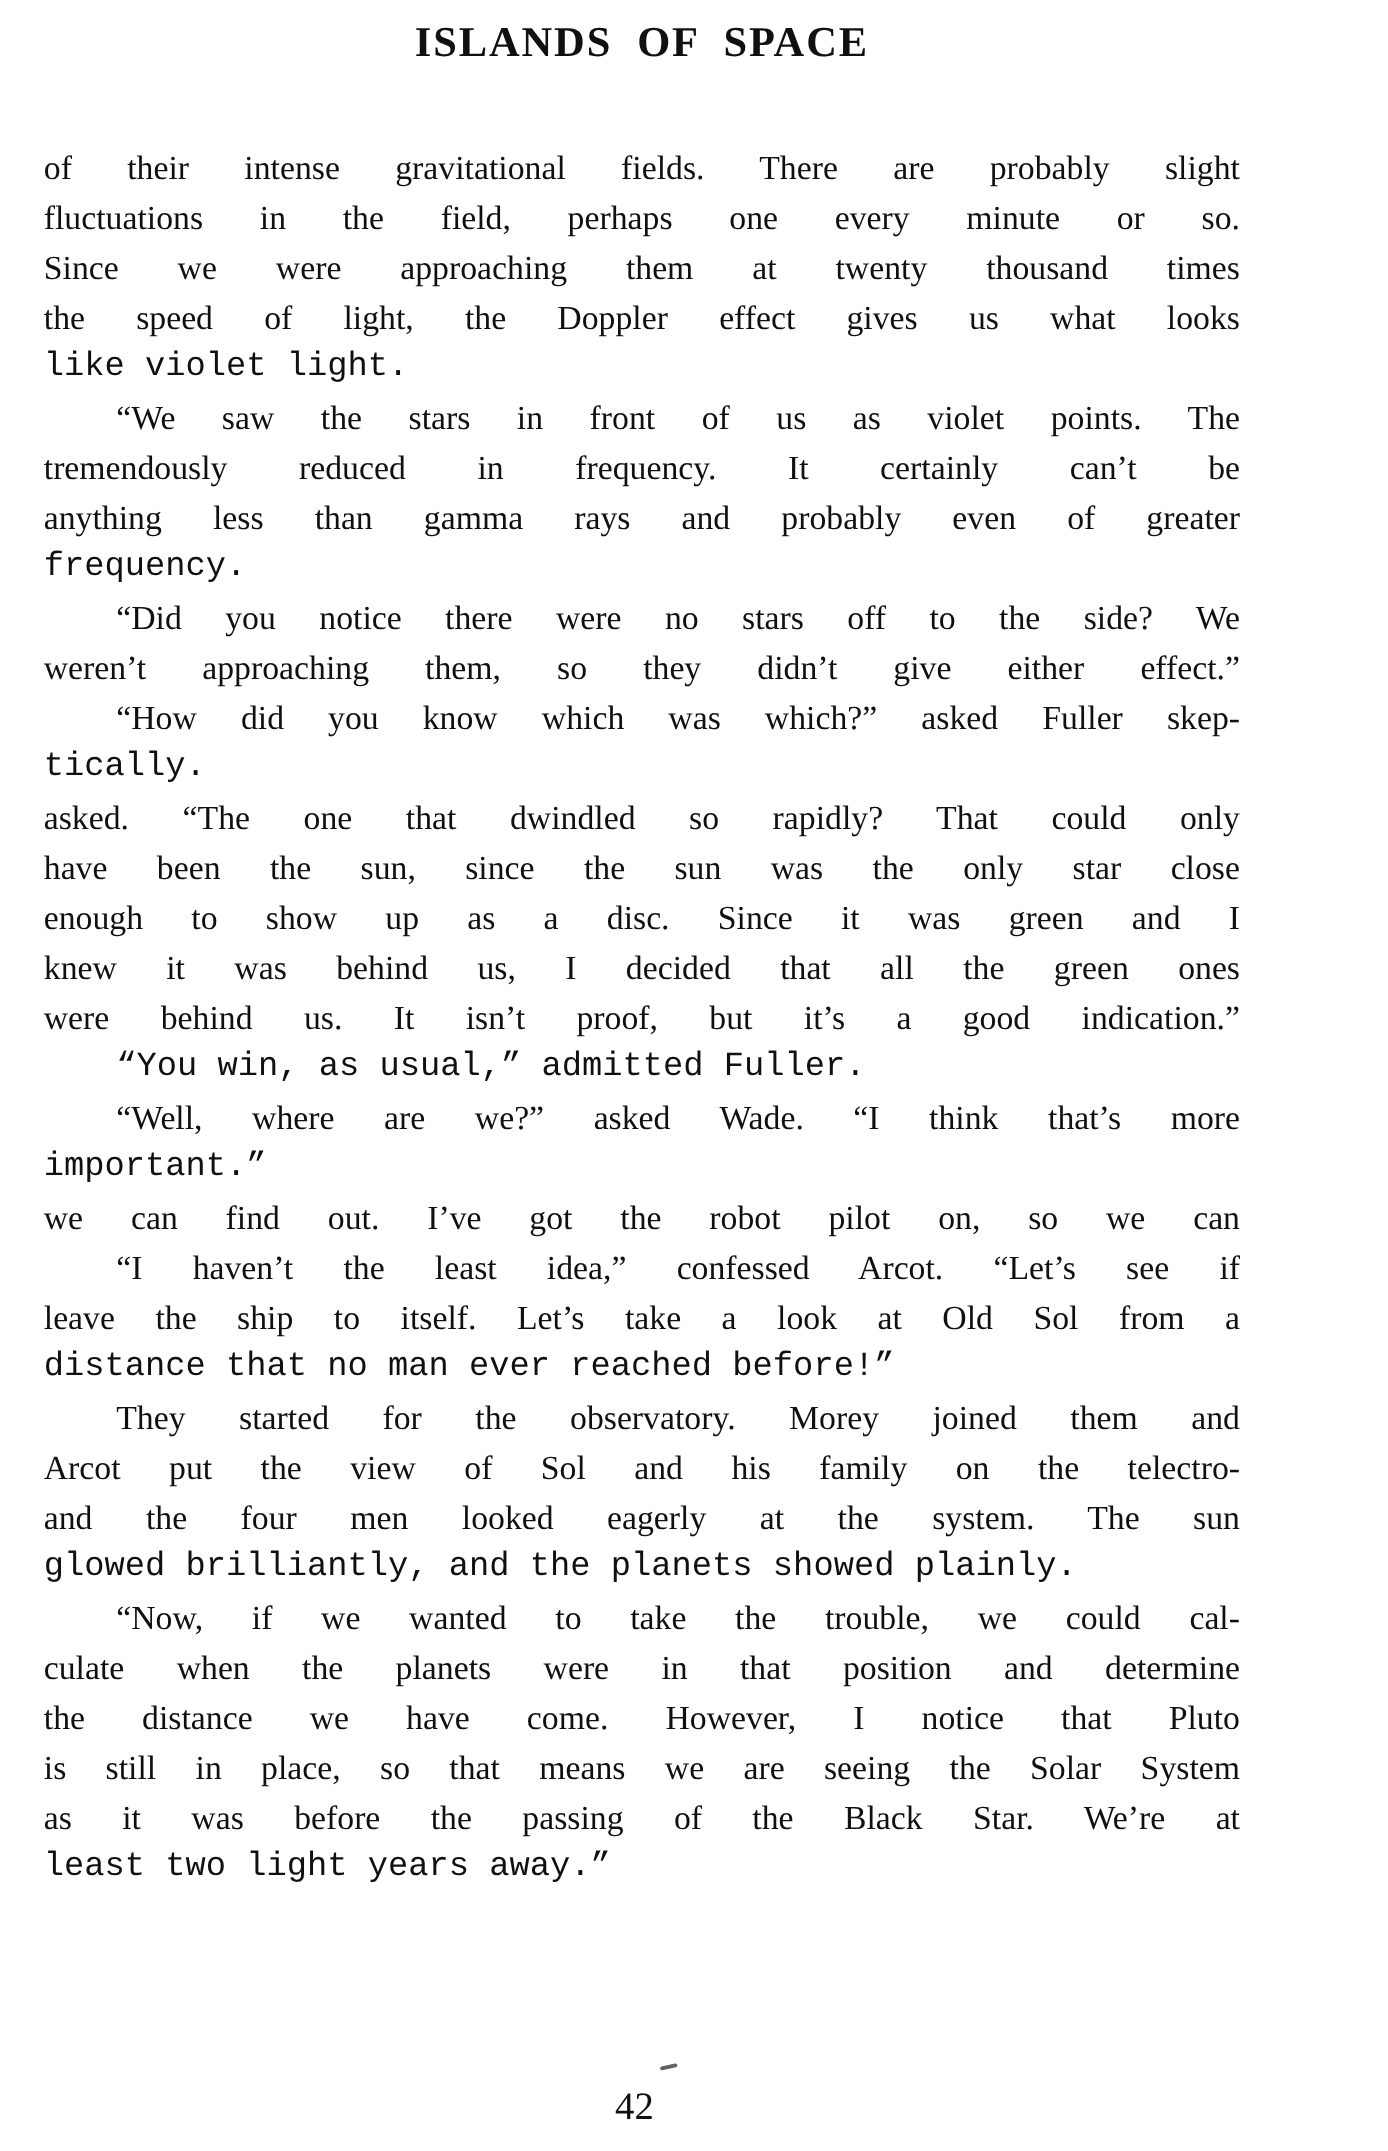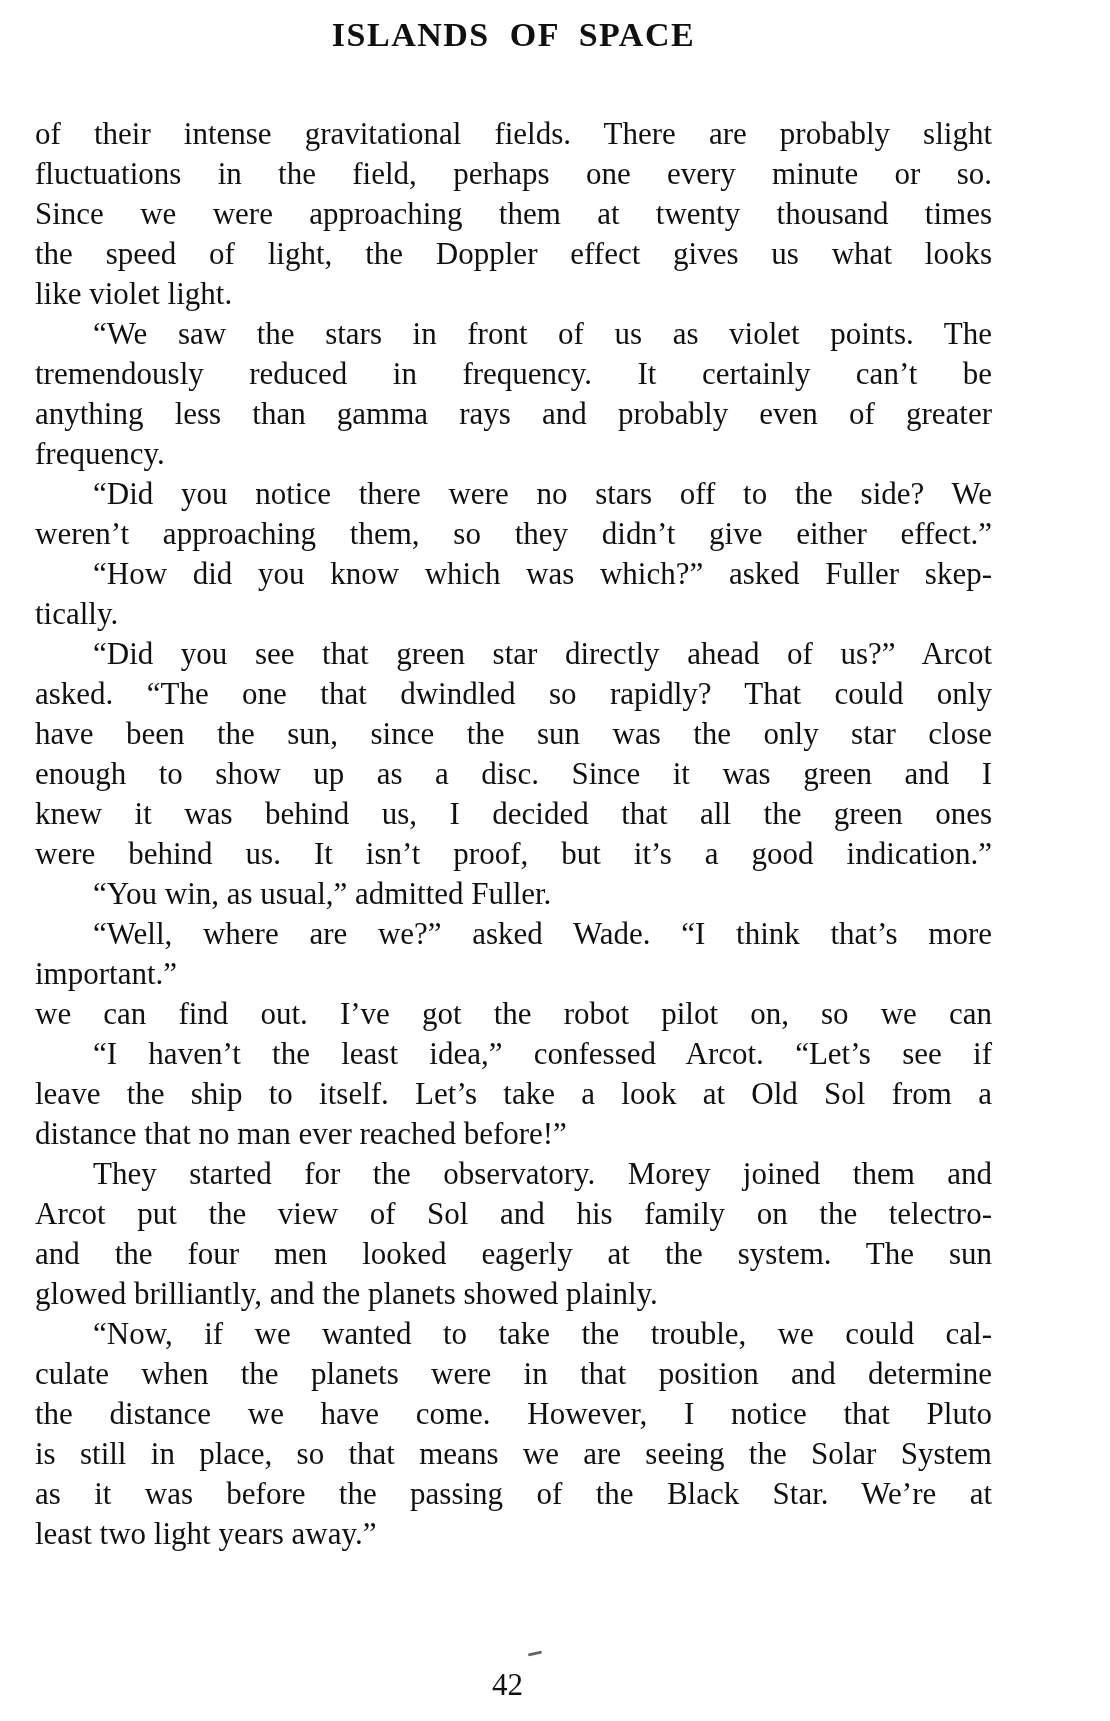--- a/index.html
+++ b/index.html
@@ -19,28 +19,29 @@
   .book-title {
     text-align: center;
     font-weight: bold;
     font-size: 34px;
     letter-spacing: 1.5px;
     word-spacing: 10px;
     margin: 0 0 58px 0;
     line-height: 42px;
   }
   .line {
-    font-size: 31px;
+    font-size: 27px;
     line-height: 40px;
     text-align: justify;
     text-align-last: justify;
     white-space: normal;
   }
   .line.last {
     text-align-last: left;
+    font-family: Liberation Mono, monospace;
   }
   .line.indent {
     text-indent: 58px;
   }
   .page-number {
     position: absolute;
     bottom: 18px;
     left: 35px;
     width: 945px;
     text-align: center;
@@ -73,21 +74,20 @@
         <div class="line">the speed of light, the Doppler effect gives us what looks</div>
         <div class="line last">like violet light.</div>
         <div class="line indent">“We saw the stars in front of us as violet points. The</div>
         <div class="line">tremendously reduced in frequency. It certainly can’t be</div>
         <div class="line">anything less than gamma rays and probably even of greater</div>
         <div class="line last">frequency.</div>
         <div class="line indent">“Did you notice there were no stars off to the side? We</div>
         <div class="line">weren’t approaching them, so they didn’t give either effect.”</div>
         <div class="line indent">“How did you know which was which?” asked Fuller skep-</div>
         <div class="line last">tically.</div>
-        <div class="line indent">“Did you see that green star directly ahead of us?” Arcot</div>
         <div class="line">asked. “The one that dwindled so rapidly? That could only</div>
         <div class="line">have been the sun, since the sun was the only star close</div>
         <div class="line">enough to show up as a disc. Since it was green and I</div>
         <div class="line">knew it was behind us, I decided that all the green ones</div>
         <div class="line">were behind us. It isn’t proof, but it’s a good indication.”</div>
         <div class="line indent last">“You win, as usual,” admitted Fuller.</div>
         <div class="line indent">“Well, where are we?” asked Wade. “I think that’s more</div>
         <div class="line last">important.”</div>
         <div class="line">we can find out. I’ve got the robot pilot on, so we can</div>
         <div class="line indent">“I haven’t the least idea,” confessed Arcot. “Let’s see if</div>

